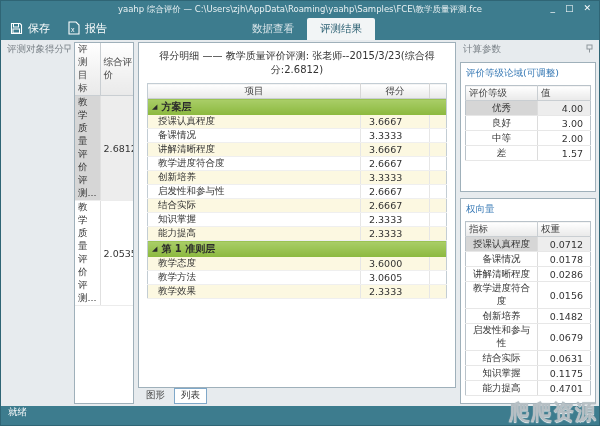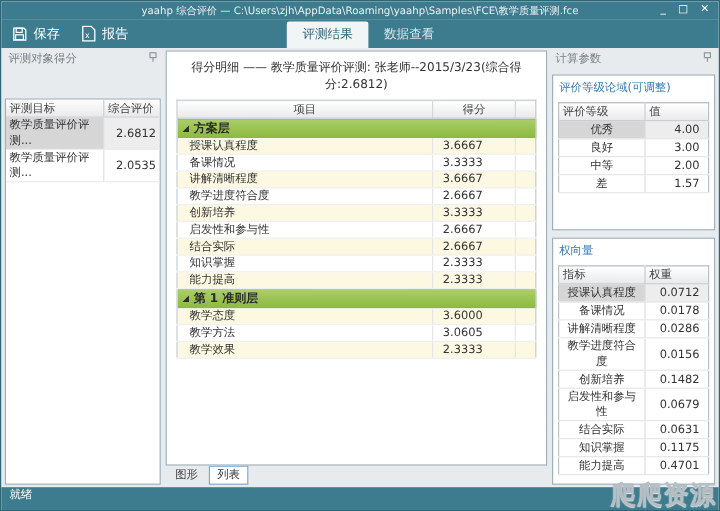--- a/index.html
+++ b/index.html
@@ -18,23 +18,23 @@
   .tool-btn svg{display:block;}
   .tabstrip{position:absolute;left:238px;bottom:0;display:flex;align-items:flex-end;}
   .tab{color:#d9e5e9;font-size:10.5px;padding:4px 13px 4px;}
   .tab.active{background:#f2f5f6;color:#2e6274;border-radius:2px 2px 0 0;}
   
   .main{flex:1 1 auto;display:flex;padding:2px 3px 2px;gap:4px;min-height:0;}
   .panel-header{height:14px;font-size:9.5px;color:#7a8288;display:flex;align-items:center;
     justify-content:space-between;padding:0 3px;flex:0 0 auto;}
   .pin{opacity:.8}
   
-  .left-panel{width:130px;display:flex;flex-direction:column;flex:0 0 auto;}
+  .left-panel{width:130px;display:flex;flex-direction:row;flex:0 0 auto;}
   .white-box{background:#fff;border:1px solid #9fb0ba;box-sizing:border-box;}
-  .left-box{flex:1 1 auto;overflow:hidden;margin-top:26px;}
+  .left-box{flex:1 1 auto;overflow:hidden;}
   table{border-collapse:collapse;width:100%;}
   th{background:linear-gradient(#ffffff,#e9e9e9);font-weight:normal;color:#444;
     font-size:9.5px;height:14px;border-bottom:1px solid #c9ced2;text-align:left;padding:0 3px;}
   td{font-size:9.5px;color:#333;height:14px;padding:0 3px;}
   .left-table td{border-bottom:1px solid #ececec;}
   .left-table .val-cell{width:40px;text-align:right;border-left:1px solid #e0e0e0;}
   .left-table th.val-h{width:40px;text-align:left;border-left:1px solid #c9ced2;}
   tr.sel td:first-child{background:#d6d6d6;}
   tr.sel td:last-child{background:#ededed;}
   
@@ -103,22 +103,22 @@
     <div class="tool-btn">
       <span>
           <svg width="12" height="14" viewBox="0 0 12 14">
         <path d="M1 1 h7 l3 3 v9 h-10 z" fill="none" stroke="#fff" stroke-width="1.1"></path>
         <text x="3" y="11" font-size="7" fill="#fff" font-family="sans-serif">x</text>
       </svg>
         </span>
       <span>报告</span>
     </div>
     <div class="tabstrip">
+      <div class="tab">数据查看</div>
       <div class="tab active">评测结果</div>
-      <div class="tab">数据查看</div>
     </div>
   </div>
 
   <div class="main">
 
     <div class="left-panel">
       <div class="panel-header">
         <span>评测对象得分</span>
         <span class="pin"><svg width="7" height="9" viewBox="0 0 7 9">
           <rect x="1" y="1" width="5" height="4" fill="none" stroke="#7a8288"></rect>

